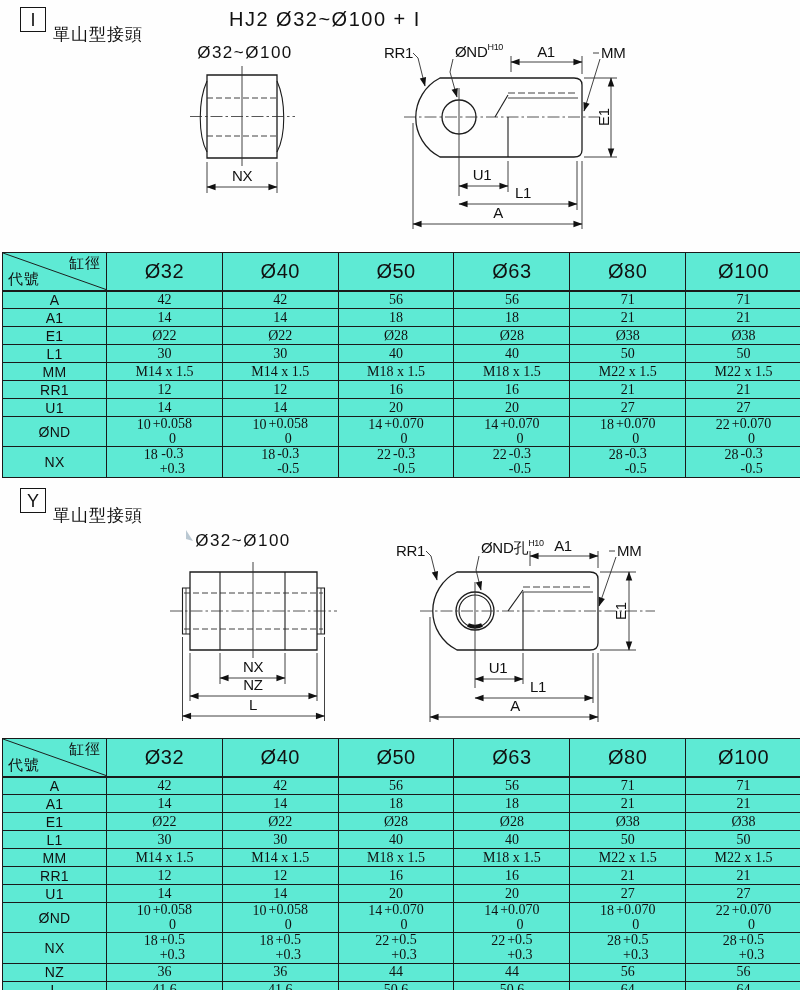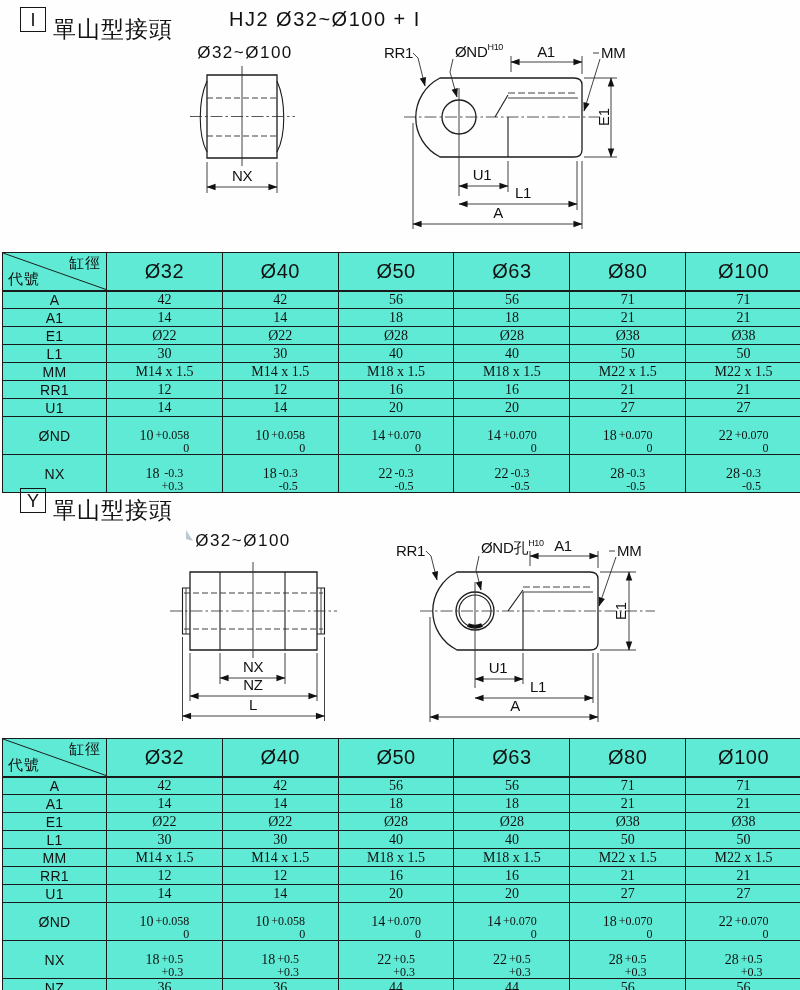--- a/index.html
+++ b/index.html
@@ -8,21 +8,21 @@
     position:relative; width:800px; height:990px; background:#fefefe;
     font-family:"Liberation Sans", sans-serif; color:#111; overflow:hidden;
   }
   
   .sec-head { position:absolute; left:0; width:800px; height:32px; }
   .code-box {
     position:absolute; left:20px; top:1px; width:26px; height:25px;
     border:1.6px solid #151515; text-align:center; line-height:24px;
     font-size:18px;
   }
-  .sec-title { position:absolute; left:53px; top:8px; font-size:23px; letter-spacing:1px; }
+  .sec-title { position:absolute; left:53px; top:17px; font-size:17px; letter-spacing:1px; }
   .sec-model { position:absolute; left:229px; top:2px; font-size:20px; letter-spacing:1.5px; }
 
   
   .draw { position:absolute; left:0; width:800px; }
   .draw path, .draw line, .draw circle { vector-effect:non-scaling-stroke; }
   .o  { fill:none; stroke:#1c1c1c; stroke-width:1.3; }
   .o2 { fill:none; stroke:#1c1c1c; stroke-width:1.1; }
   .t  { fill:none; stroke:#2c2c2c; stroke-width:0.9; }
   .dsh { fill:none; stroke:#2c2c2c; stroke-width:0.9; stroke-dasharray:6 3; }
   .cl  { fill:none; stroke:#2c2c2c; stroke-width:0.8; stroke-dasharray:12 3 2.5 3; }
@@ -41,21 +41,21 @@
   .spec thead th { border-bottom-width:2px; }
   .spec tbody tr { height:18px; }
   .colh { font-size:20px; letter-spacing:0.5px;margin-left:20px; }
   .rowh { font-size:14px; letter-spacing:0.3px; }
   .spec td { font-family:"Liberation Serif", serif; font-size:14px; }
   .corner { position:relative; }
   .corner svg { position:absolute; inset:0; width:100%; height:100%; }
   .corner line { stroke:#1a1a1a; stroke-width:1; }
   .ct { position:absolute; top:1px; right:5px; font-size:15px; letter-spacing:1px; }
   .cb { position:absolute; bottom:1px; left:5px; font-size:15px; letter-spacing:1px;font-family:Liberation Mono, monospace; }
-  .tol { display:inline-flex; flex-direction:column; font-size:12px; line-height:1.05; text-align:right; vertical-align:1px; margin-left:2px; font-family:"Liberation Serif", serif;margin-top:12px; }
+  .tol { display:inline-flex; flex-direction:column; font-size:14px; line-height:1.05; text-align:center; vertical-align:1px; margin-left:2px; font-family:"Liberation Serif", serif; }
 </style>
 </head>
 <body>
 
 <div id="page">
 
   <div class="sec-head" style="top:6px;">
     <span class="code-box">I</span>
     <span class="sec-title">單山型接頭</span>
     <span class="sec-model">HJ2 Ø32~Ø100 + I</span>

